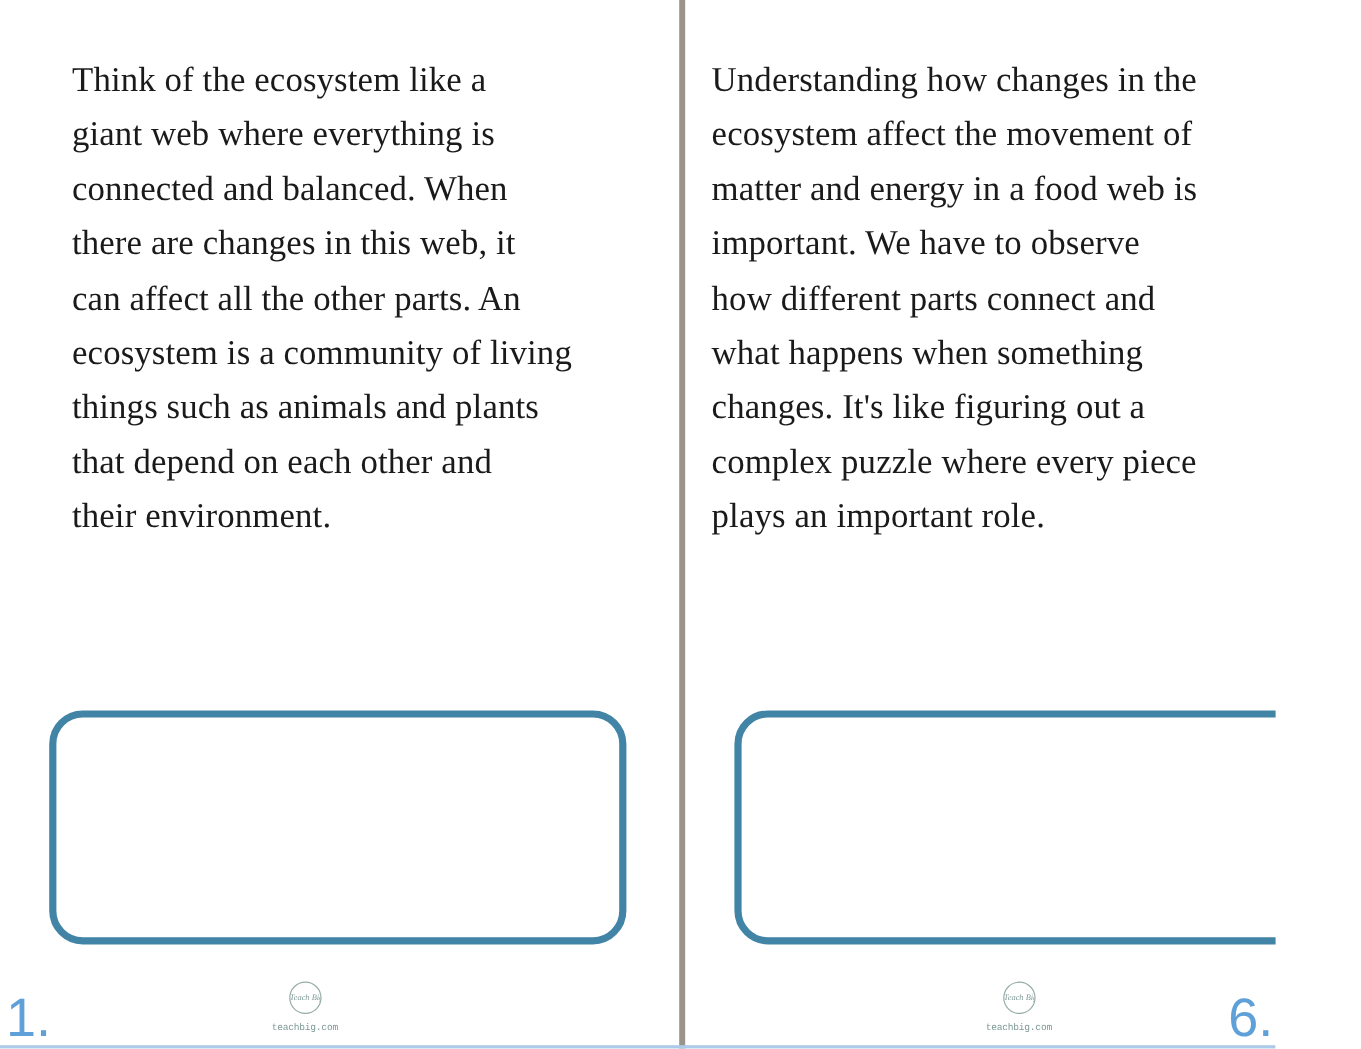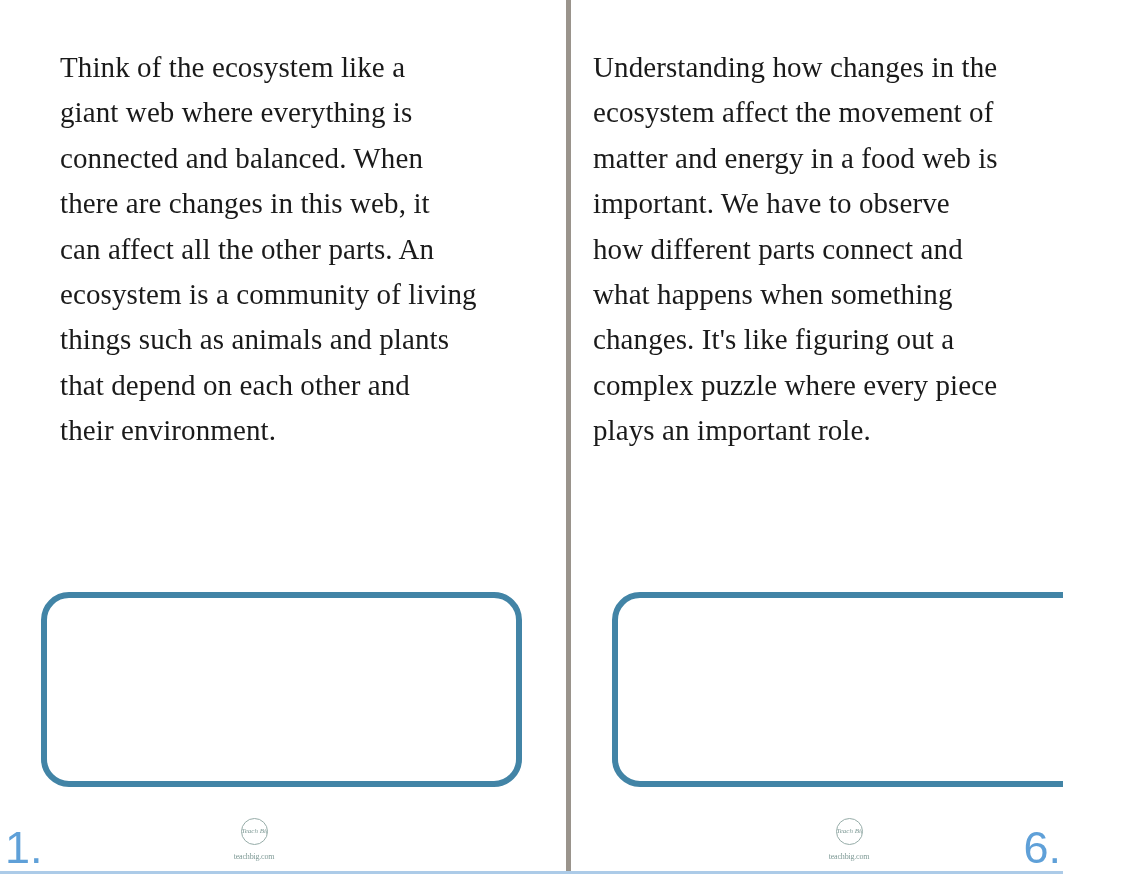--- a/index.html
+++ b/index.html
@@ -77,21 +77,21 @@
     border-radius: 50%;
     font-style: italic;
     font-size: 7px;
     line-height: 25px;
     text-align: center;
     overflow: hidden;
     white-space: nowrap;
   }
   .logo-domain {
     margin-top: 7px;
-    font-family: Liberation Serif, serif;
+    font-family: Liberation Mono, monospace;
     font-size: 8px;
     letter-spacing: -0.2px;
   }
   .page-number {
     position: absolute;
     top: 825px;
     font-family: "Liberation Sans", "DejaVu Sans", sans-serif;
     font-weight: 300;
     font-size: 45px;
     line-height: 1;

